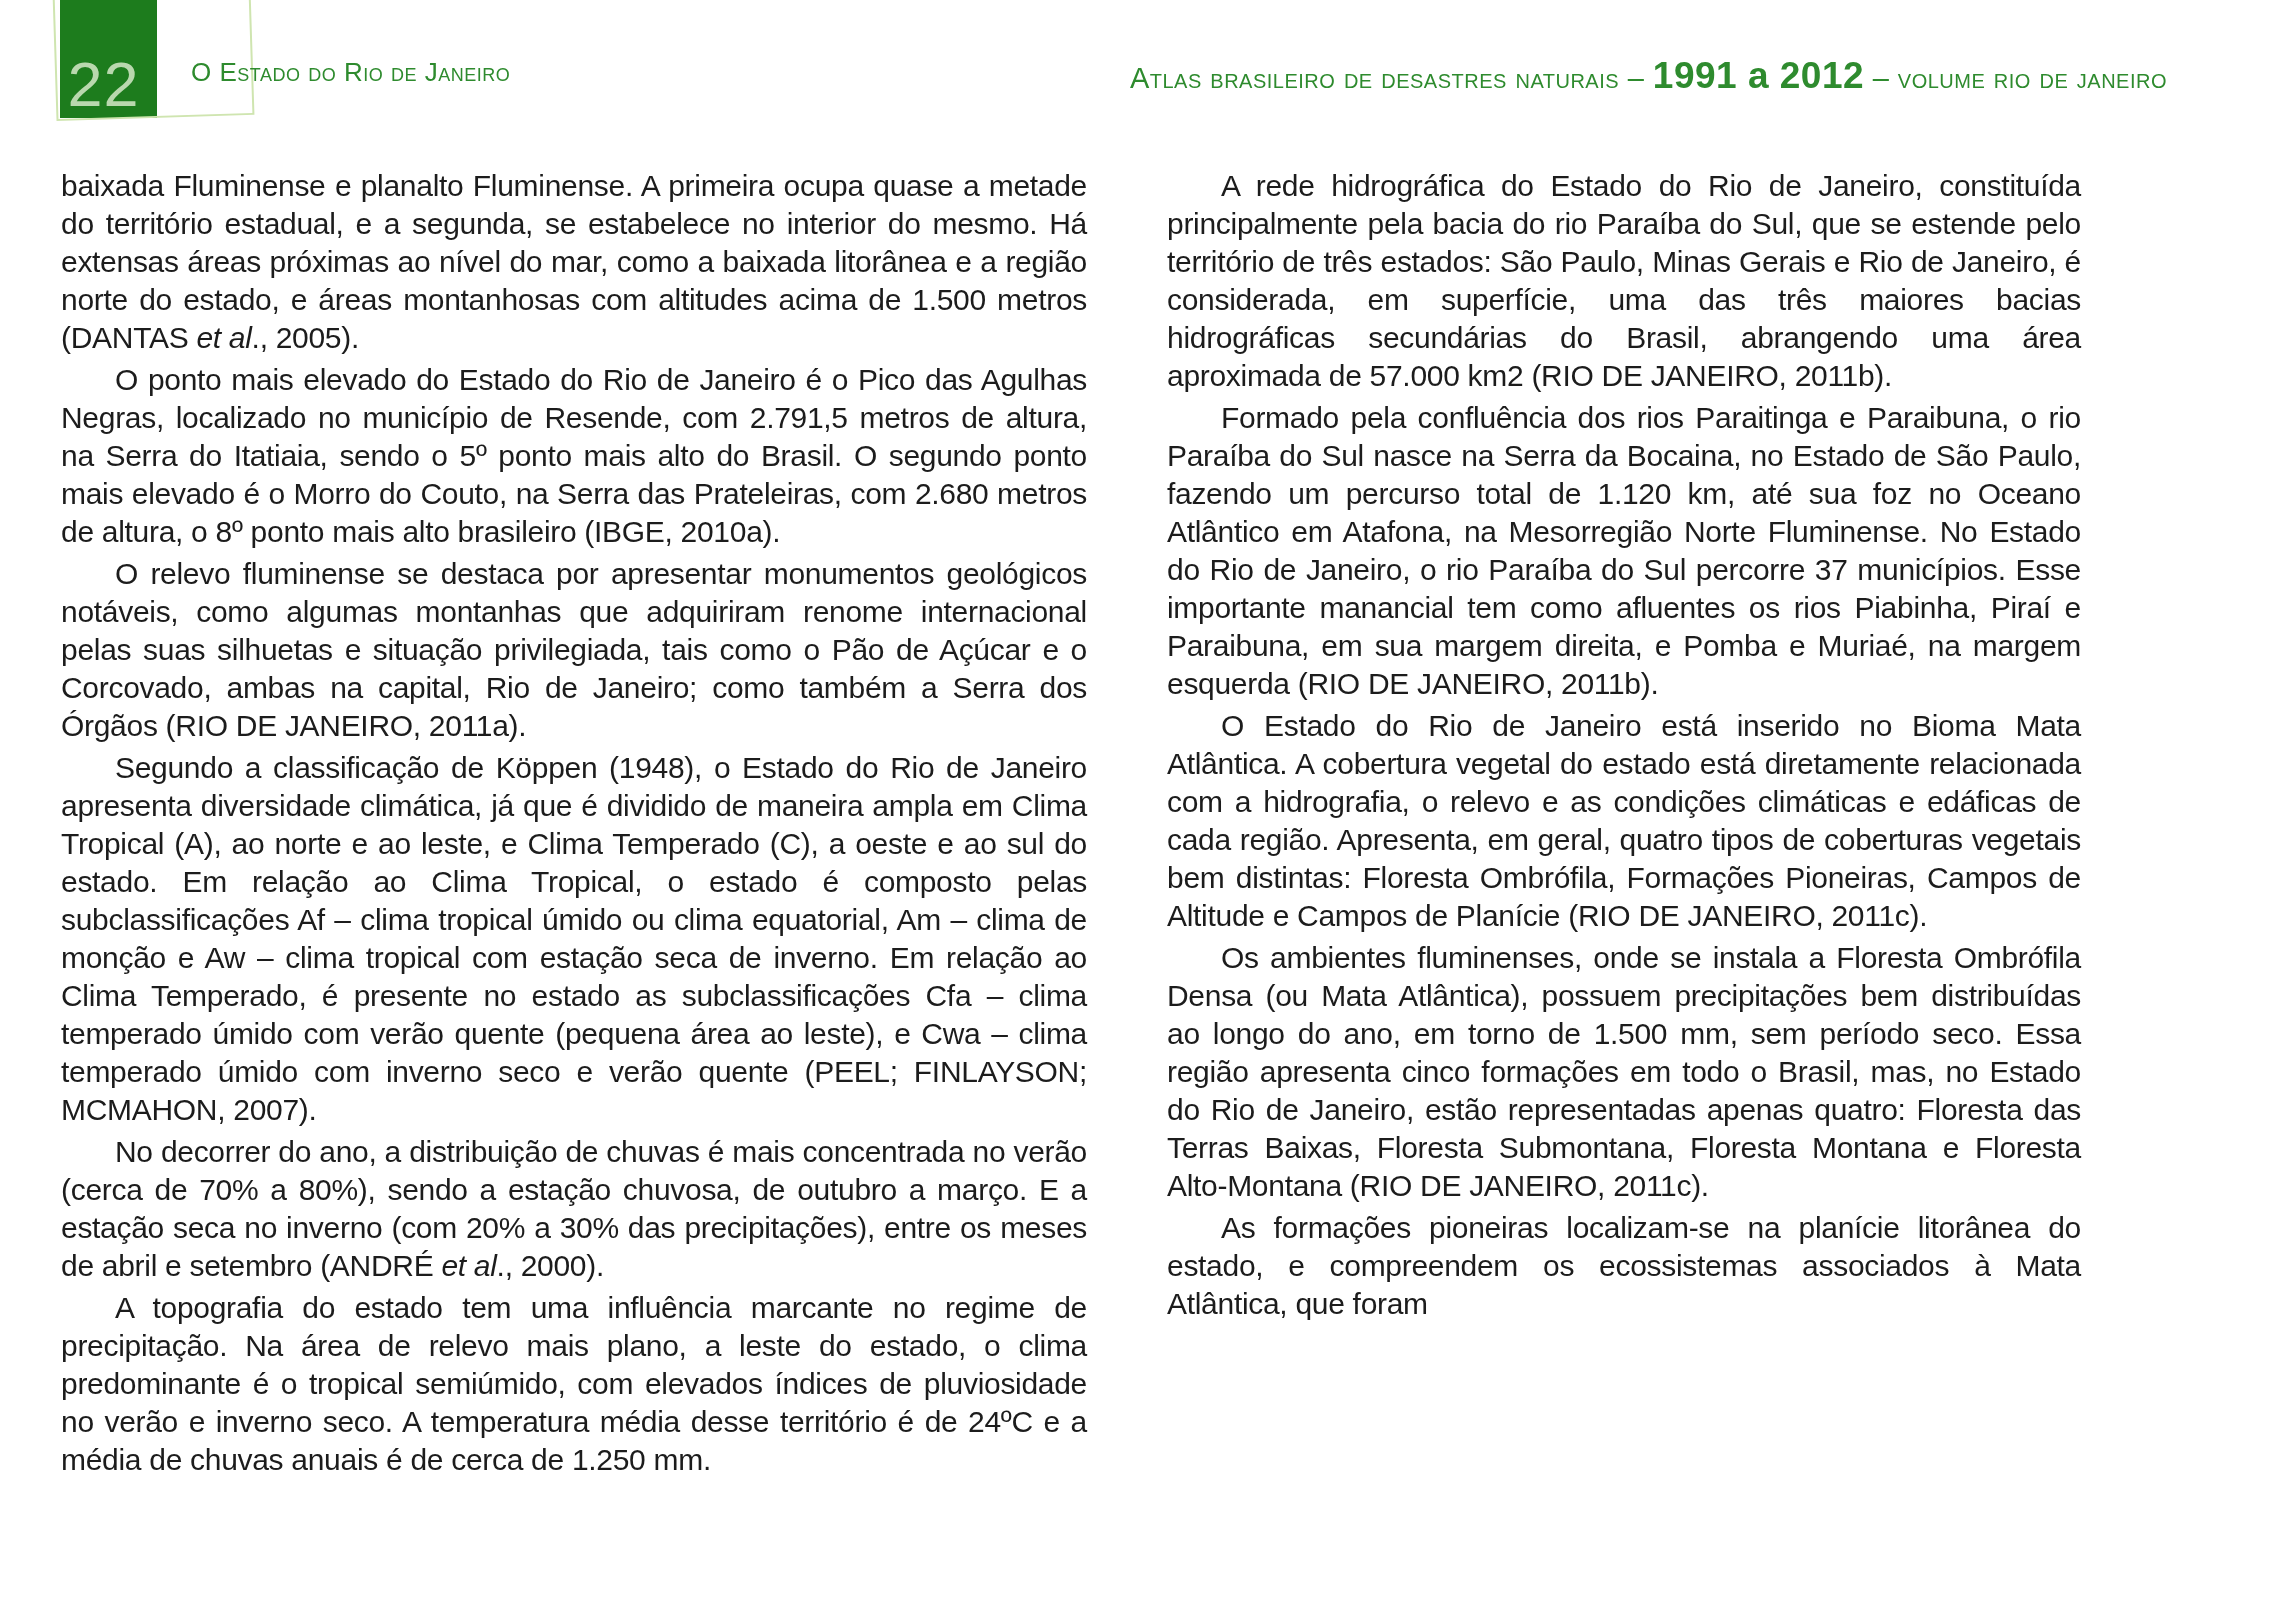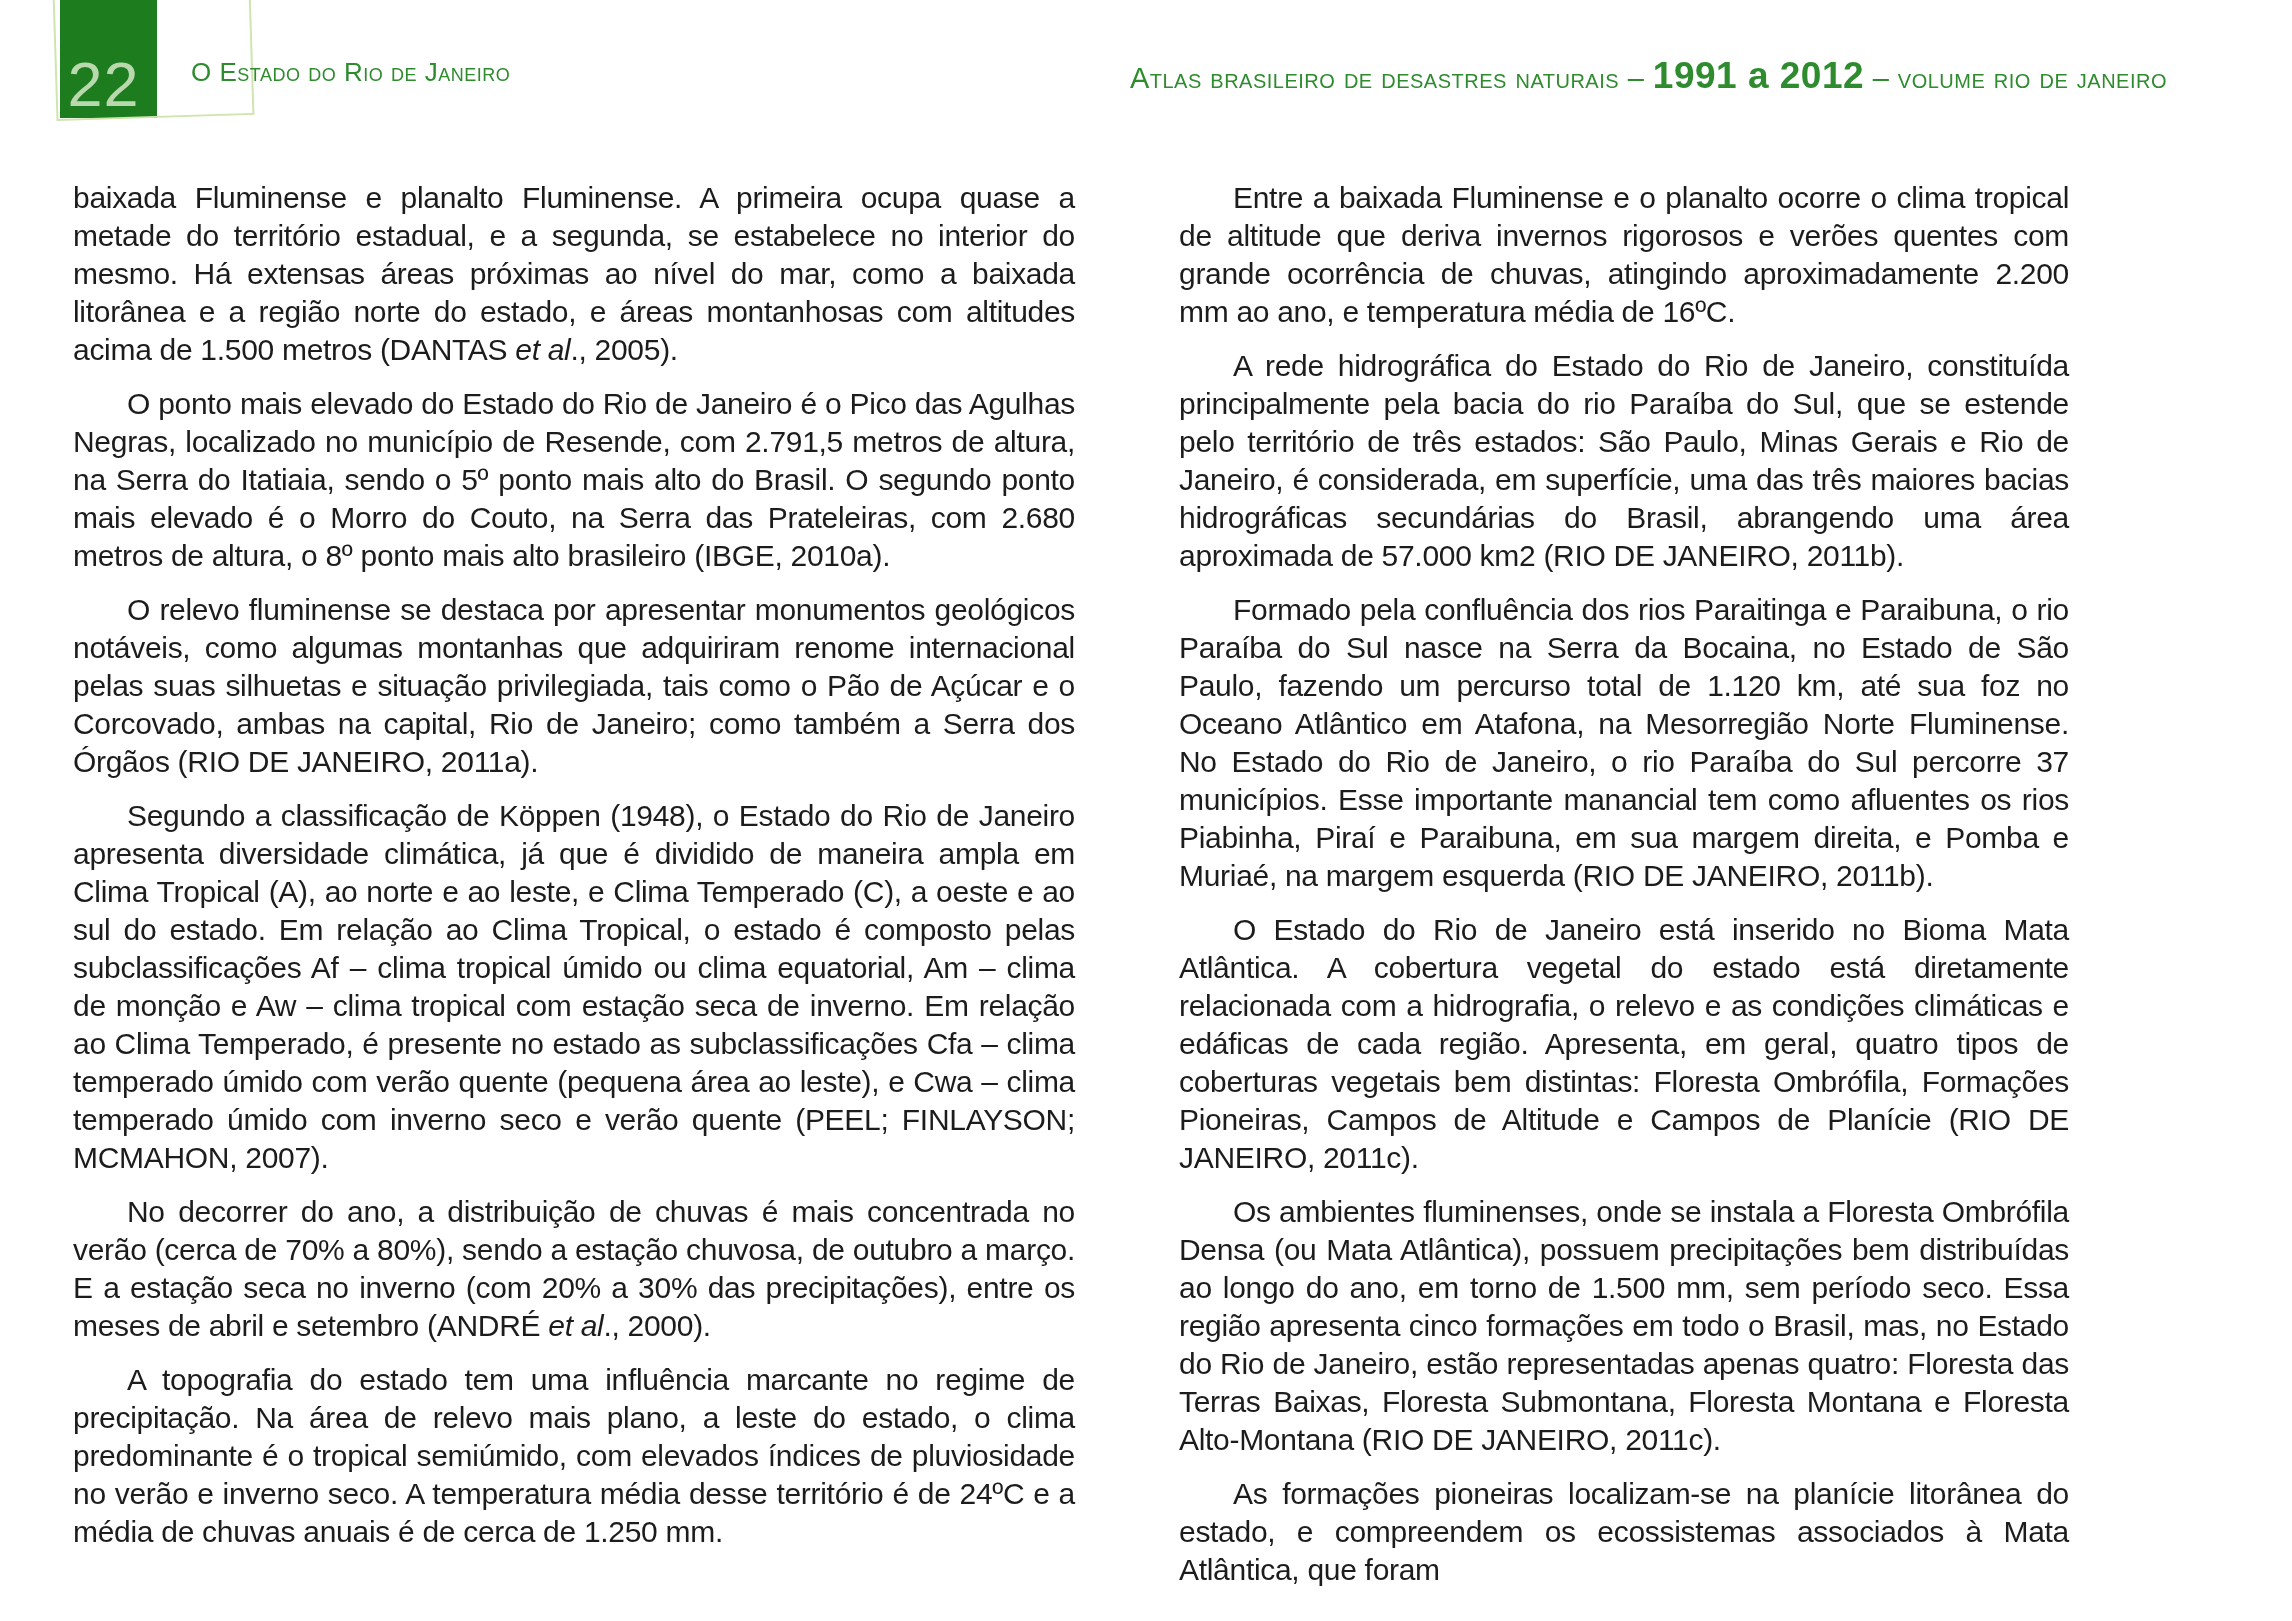--- a/index.html
+++ b/index.html
@@ -55,21 +55,21 @@
   .col{
     position:absolute;top:163px;
     text-align:justify;
     font-size:30px;line-height:38px;
     font-weight:300;
     letter-spacing:-0.3px;
     color:var(--body-text,#1c1c1c);
   }
   .col-left{left:57px;width:1034px;}
   .col-right{left:1163px;width:922px;}
-  .para{margin:16px;padding:0;}
+  .para{margin:4px;padding:0;}
   .para.indent{text-indent:54px;}
   .it{font-style:italic;}
 </style>
 </head>
 <body>
 
 <div class="page">
 
   <div class="tab">
     <div class="tab-outline"></div>
@@ -82,21 +82,20 @@
 
   <div class="col col-left">
       <p class="para"><span class="">baixada Fluminense e planalto Fluminense. A primeira ocupa quase a metade do território estadual, e a segunda, se estabelece no interior do mesmo. Há extensas áreas próximas ao nível do mar, como a baixada litorânea e a região norte do estado, e áreas montanhosas com altitudes acima de 1.500 metros (DANTAS </span><span class="it">et al</span><span class="">., 2005).</span></p>
       <p class="para indent"><span class="">O ponto mais elevado do Estado do Rio de Janeiro é o Pico das Agulhas Negras, localizado no município de Resende, com 2.791,5 metros de altura, na Serra do Itatiaia, sendo o 5º ponto mais alto do Brasil. O segundo ponto mais elevado é o Morro do Couto, na Serra das Prateleiras, com 2.680 metros de altura, o 8º ponto mais alto brasileiro (IBGE, 2010a).</span></p>
       <p class="para indent"><span class="">O relevo fluminense se destaca por apresentar monumentos geológicos notáveis, como algumas montanhas que adquiriram renome internacional pelas suas silhuetas e situação privilegiada, tais como o Pão de Açúcar e o Corcovado, ambas na capital, Rio de Janeiro; como também a Serra dos Órgãos (RIO DE JANEIRO, 2011a).</span></p>
       <p class="para indent"><span class="">Segundo a classificação de Köppen (1948), o Estado do Rio de Janeiro apresenta diversidade climática, já que é dividido de maneira ampla em Clima Tropical (A), ao norte e ao leste, e Clima Temperado (C), a oeste e ao sul do estado. Em relação ao Clima Tropical, o estado é composto pelas subclassificações Af – clima tropical úmido ou clima equatorial, Am – clima de monção e Aw – clima tropical com estação seca de inverno. Em relação ao Clima Temperado, é presente no estado as subclassificações Cfa – clima temperado úmido com verão quente (pequena área ao leste), e Cwa – clima temperado úmido com inverno seco e verão quente (PEEL; FINLAYSON; MCMAHON, 2007).</span></p>
       <p class="para indent"><span class="">No decorrer do ano, a distribuição de chuvas é mais concentrada no verão (cerca de 70% a 80%), sendo a estação chuvosa, de outubro a março. E a estação seca no inverno (com 20% a 30% das precipitações), entre os meses de abril e setembro (ANDRÉ </span><span class="it">et al</span><span class="">., 2000).</span></p>
       <p class="para indent"><span class="">A topografia do estado tem uma influência marcante no regime de precipitação. Na área de relevo mais plano, a leste do estado, o clima predominante é o tropical semiúmido, com elevados índices de pluviosidade no verão e inverno seco. A temperatura média desse território é de 24ºC e a média de chuvas anuais é de cerca de 1.250 mm.</span></p>
     </div>
   <div class="col col-right">
-      <p class="para indent"><span class="">Entre a baixada Fluminense e o planalto ocorre o clima tropical de altitude que deriva invernos rigorosos e verões quentes com grande ocorrência de chuvas, atingindo aproximadamente 2.200 mm ao ano, e temperatura média de 16ºC.</span></p>
       <p class="para indent"><span class="">A rede hidrográfica do Estado do Rio de Janeiro, constituída principalmente pela bacia do rio Paraíba do Sul, que se estende pelo território de três estados: São Paulo, Minas Gerais e Rio de Janeiro, é considerada, em superfície, uma das três maiores bacias hidrográficas secundárias do Brasil, abrangendo uma área aproximada de 57.000 km2 (RIO DE JANEIRO, 2011b).</span></p>
       <p class="para indent"><span class="">Formado pela confluência dos rios Paraitinga e Paraibuna, o rio Paraíba do Sul nasce na Serra da Bocaina, no Estado de São Paulo, fazendo um percurso total de 1.120 km, até sua foz no Oceano Atlântico em Atafona, na Mesorregião Norte Fluminense. No Estado do Rio de Janeiro, o rio Paraíba do Sul percorre 37 municípios. Esse importante manancial tem como afluentes os rios Piabinha, Piraí e Paraibuna, em sua margem direita, e Pomba e Muriaé, na margem esquerda (RIO DE JANEIRO, 2011b).</span></p>
       <p class="para indent"><span class="">O Estado do Rio de Janeiro está inserido no Bioma Mata Atlântica. A cobertura vegetal do estado está diretamente relacionada com a hidrografia, o relevo e as condições climáticas e edáficas de cada região. Apresenta, em geral, quatro tipos de coberturas vegetais bem distintas: Floresta Ombrófila, Formações Pioneiras, Campos de Altitude e Campos de Planície (RIO DE JANEIRO, 2011c).</span></p>
       <p class="para indent"><span class="">Os ambientes fluminenses, onde se instala a Floresta Ombrófila Densa (ou Mata Atlântica), possuem precipitações bem distribuídas ao longo do ano, em torno de 1.500 mm, sem período seco. Essa região apresenta cinco formações em todo o Brasil, mas, no Estado do Rio de Janeiro, estão representadas apenas quatro: Floresta das Terras Baixas, Floresta Submontana, Floresta Montana e Floresta Alto-Montana (RIO DE JANEIRO, 2011c).</span></p>
       <p class="para indent"><span class="">As formações pioneiras localizam-se na planície litorânea do estado, e compreendem os ecossistemas associados à Mata Atlântica, que foram</span></p>
     </div>
 
 </div>
 
 

